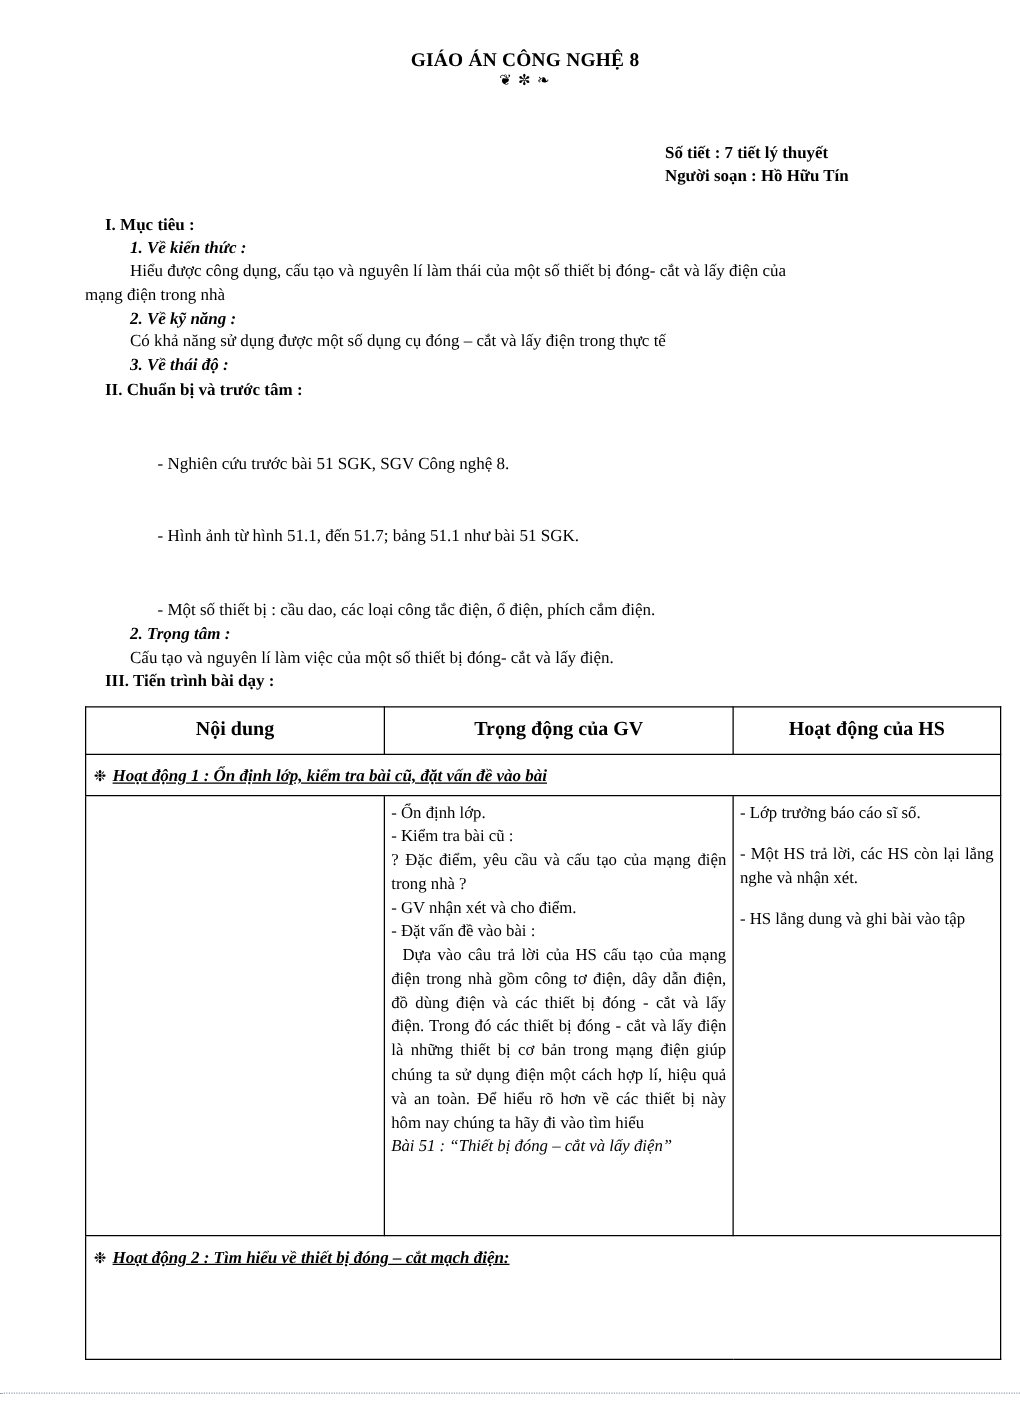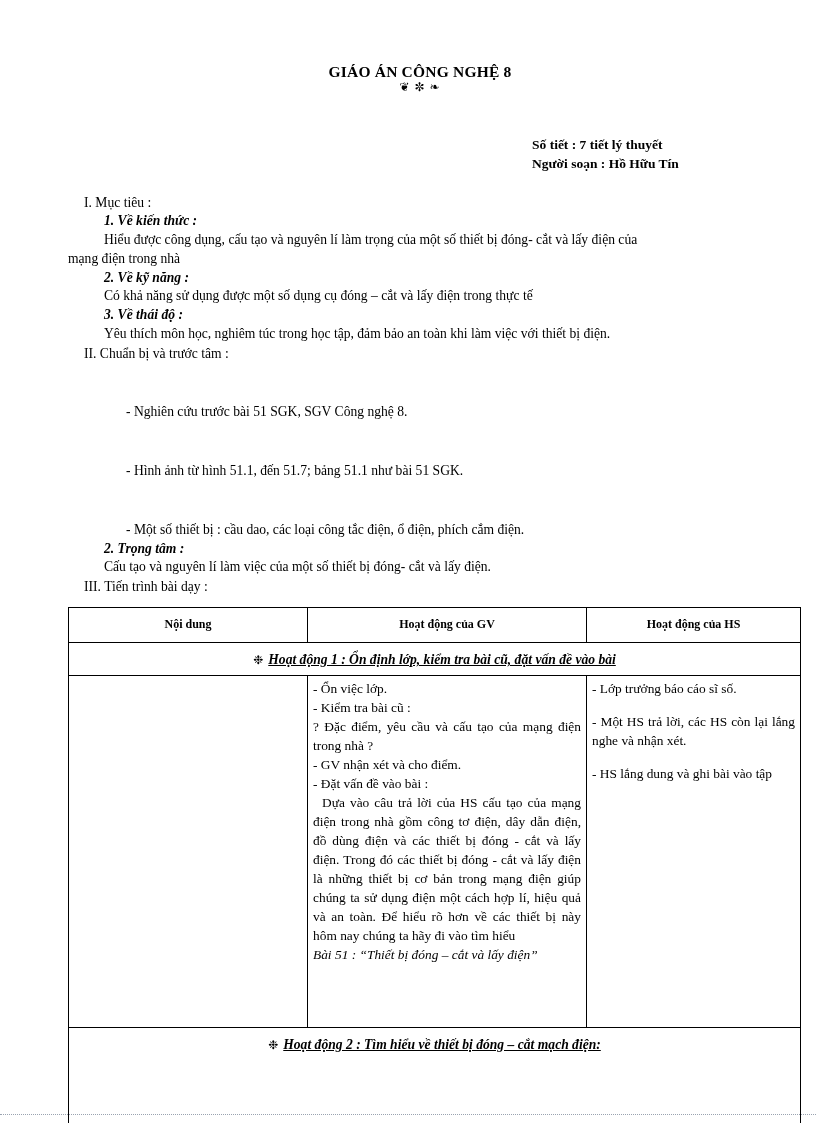--- a/index.html
+++ b/index.html
@@ -13,21 +13,21 @@
     font-family: "Liberation Serif", "DejaVu Serif", serif;
     color: #000000;
     position: relative;
     overflow: hidden;
   }
   .page {
     position: relative;
     width: 816px;
     height: 1123px;
     box-sizing: border-box;
-    padding: 63px 44px 0 68px;
+    padding: 40px 44px 0 68px;
   }
 
   
   .doc-header {
     text-align: center;
     line-height: 1.12;
   }
   .doc-kicker {
     font-size: 15.5px;
     font-weight: bold;
@@ -57,21 +57,21 @@
     line-height: 1.45;
   }
 
   
   .body-section {
     margin-top: 20px;
     font-size: 13.6px;
     line-height: 1.38;
   }
   .h-roman {
-    font-weight: normal;
+    font-weight: bold;
     padding-left: 16px;
     margin-top: 1px;
   }
   .h-sub {
     font-style: italic;
     font-weight: bold;
     padding-left: 36px;
   }
   .para {
     padding-left: 36px;
@@ -96,30 +96,30 @@
     font-size: 13.4px;
   }
   .lesson-table td, .lesson-table th {
     border: 1.4px solid #000;
     vertical-align: top;
     padding: 3px 5px;
   }
   .lesson-table thead th {
     text-align: center;
     font-weight: bold;
-    font-size: 12px;
+    font-size: 16px;
     padding: 9px 4px 10px;
     vertical-align: middle;
   }
   .col-noidung { width: 230px; }
   .col-gv      { width: 270px; }
   .col-hs      { width: 205px; }
 
   .activity-row td {
-    text-align: center;
+    text-align: left;
     padding: 9px 6px 7px;
   }
   .activity-label {
     font-style: italic;
     font-weight: bold;
     text-decoration: underline;
     font-size: 13.6px;
   }
   .flower {
     font-style: normal;
@@ -163,61 +163,60 @@
   <div class="meta-block">
     <div>Số tiết : 7 tiết lý thuyết</div>
     <div>Người soạn : Hồ Hữu Tín</div>
   </div>
 
   <div class="body-section">
 
     <div class="h-roman">I. Mục tiêu :</div>
 
     <div class="h-sub">1. Về kiến thức :</div>
-    <div class="para">Hiểu được công dụng, cấu tạo và nguyên lí làm trọng của một số thiết bị đóng- cắt và lấy điện của</div>
+    <div class="para">Hiểu được công dụng, cấu tạo và nguyên lí làm thái của một số thiết bị đóng- cắt và lấy điện của</div>
     <div class="para cont">mạng điện trong nhà</div>
 
     <div class="h-sub">2. Về kỹ năng :</div>
     <div class="para">Có khả năng sử dụng được một số dụng cụ đóng – cắt và lấy điện trong thực tế</div>
 
     <div class="h-sub">3. Về thái độ :</div>
-    <div class="para">Yêu thích môn học, nghiêm túc trong học tập, đảm bảo an toàn khi làm việc với thiết bị điện.</div>
 
     <div class="h-roman">II. Chuẩn bị và trước tâm :</div>
 
     <div class="bullet">- Nghiên cứu trước bài 51 SGK, SGV Công nghệ 8.</div>
     <div class="bullet">- Hình ảnh từ hình 51.1, đến 51.7;  bảng 51.1 như bài 51 SGK.</div>
     <div class="bullet">- Một số thiết bị : cầu dao, các loại công tắc điện, ổ điện,  phích cắm điện.</div>
 
     <div class="h-sub">2. Trọng tâm :</div>
     <div class="para">Cấu tạo và nguyên lí làm việc của một số thiết bị đóng- cắt và lấy điện.</div>
 
     <div class="h-roman">III. Tiến trình bài dạy :</div>
   </div>
 
   <table class="lesson-table">
     <thead>
       <tr>
         <th class="col-noidung">Nội dung</th>
-        <th class="col-gv">Hoạt động của GV</th>
+        <th class="col-gv">Trọng động của GV</th>
         <th class="col-hs">Hoạt động của HS</th>
       </tr>
     </thead>
     <tbody>
       <tr class="activity-row">
         <td colspan="3">
           <span class="flower">❉</span><span class="activity-label">Hoạt động 1 : Ổn định lớp, kiểm tra bài cũ, đặt vấn đề vào bài</span>
         </td>
       </tr>
 
       <tr class="tall-row">
         <td class="col-noidung"></td>
 
         <td class="cell-body col-gv">
-          <p>- Ổn việc lớp.</p>
+          <p>- Ổn định lớp.</p>
           <p>- Kiểm tra bài cũ :</p>
           <p>? Đặc điểm, yêu cầu và cấu tạo của mạng điện trong nhà ?</p>
           <p>- GV nhận xét và cho điểm.</p>
           <p>- Đặt vấn đề vào bài :</p>
           <p class="indent-first">Dựa vào câu trả lời của HS cấu tạo của mạng điện trong nhà gồm công tơ điện, dây dẫn điện, đồ dùng điện và các thiết bị đóng - cắt và lấy điện. Trong đó các thiết bị đóng - cắt và lấy điện là những thiết bị cơ bản trong mạng điện giúp chúng ta sử dụng điện một cách hợp lí, hiệu quả và an toàn. Để hiểu rõ hơn về các thiết bị này hôm nay chúng ta hãy đi vào tìm hiểu</p>
           <p class="quote-italic">Bài 51 : “Thiết bị đóng – cắt và lấy điện”</p>
         </td>
 
         <td class="cell-body col-hs">
           <p>- Lớp trưởng báo cáo sĩ số.</p>

